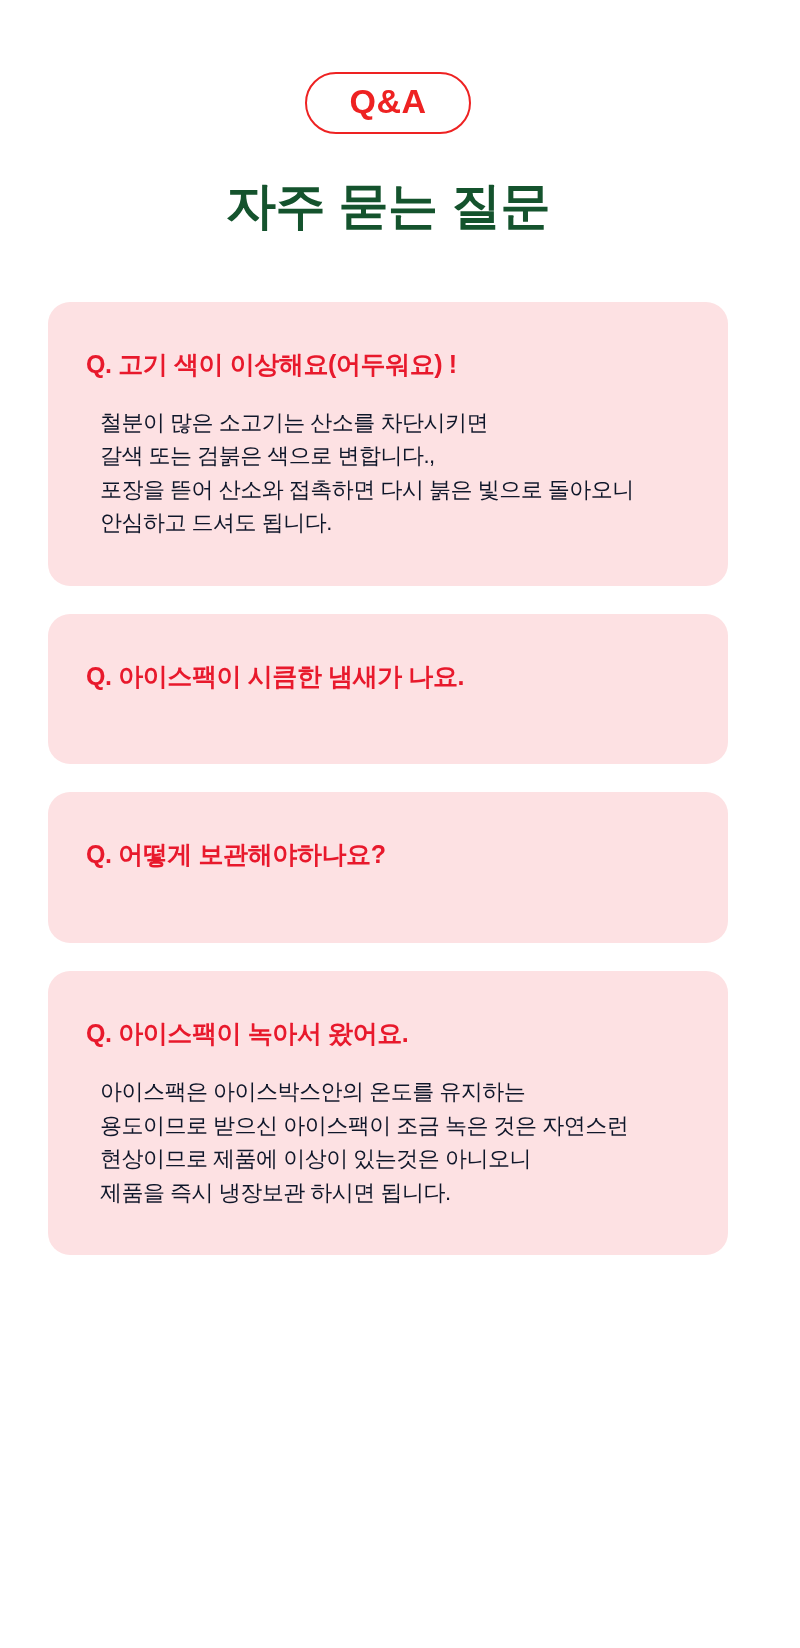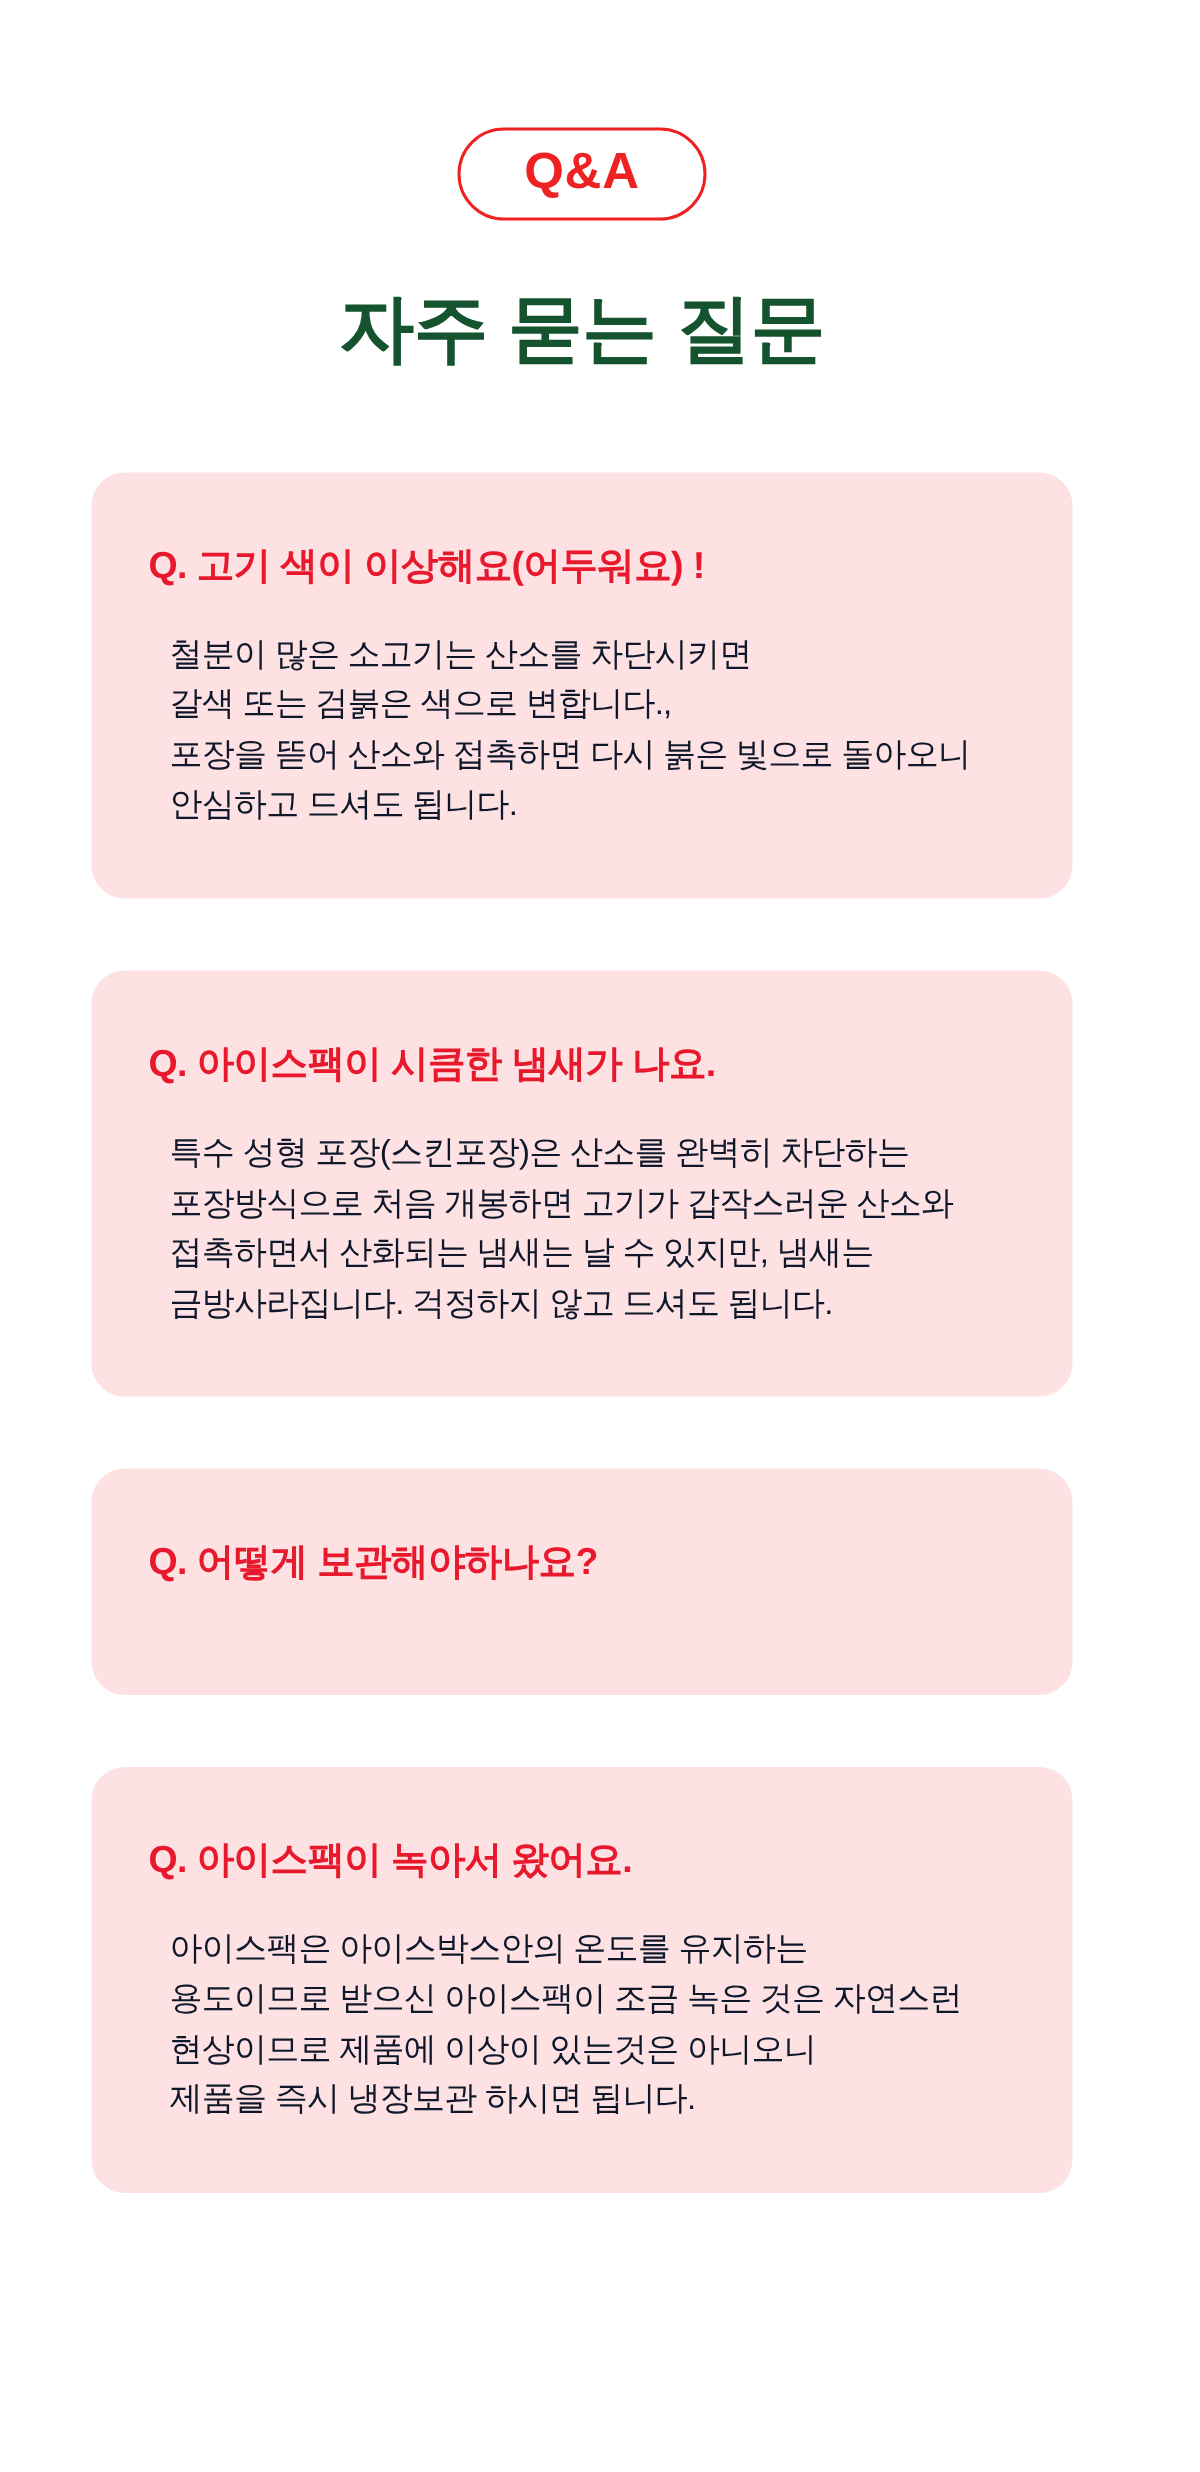--- a/index.html
+++ b/index.html
@@ -15,21 +15,21 @@
     width: 800px;
     min-height: 1648px;
     position: relative;
     overflow: hidden;
   }
 
   .page {
     width: 776px;
     min-height: 1648px;
     background: #ffffff;
-    padding: 13px;
+    padding: 0;
     position: relative;
   }
 
   
   .header {
     text-align: center;
     padding-top: 72px;
   }
 
   .badge-row {
@@ -62,21 +62,21 @@
     letter-spacing: -0.5px;
     line-height: 1.2;
   }
 
   
   .faq-list {
     margin-top: 66px;
     padding: 0 48px;
     display: flex;
     flex-direction: column;
-    gap: 48px;
+    gap: 28px;
   }
 
   .faq-card {
     background: #fde1e3;
     border-radius: 22px;
     padding: 46px 34px 46px 34px;
   }
 
   .faq-question {
     color: #e8192c;
@@ -115,24 +115,20 @@
     <section class="faq-card">
       <div class="faq-question">Q. 고기 색이 이상해요(어두워요) !</div>
       <div class="faq-answer">철분이 많은 소고기는 산소를 차단시키면
 갈색 또는 검붉은 색으로 변합니다.,
 포장을 뜯어 산소와 접촉하면 다시 붉은 빛으로 돌아오니
 안심하고 드셔도 됩니다.</div>
     </section>
 
     <section class="faq-card">
       <div class="faq-question">Q. 아이스팩이 시큼한 냄새가 나요.</div>
-      <div class="faq-answer">특수 성형 포장(스킨포장)은 산소를 완벽히 차단하는
-포장방식으로 처음 개봉하면 고기가 갑작스러운 산소와
-접촉하면서 산화되는 냄새는 날 수 있지만, 냄새는
-금방사라집니다. 걱정하지 않고 드셔도 됩니다.</div>
     </section>
 
     <section class="faq-card">
       <div class="faq-question">Q. 어떻게 보관해야하나요?</div>
     </section>
 
     <section class="faq-card">
       <div class="faq-question">Q. 아이스팩이 녹아서 왔어요.</div>
       <div class="faq-answer">아이스팩은 아이스박스안의 온도를 유지하는
 용도이므로 받으신 아이스팩이 조금 녹은 것은 자연스런

